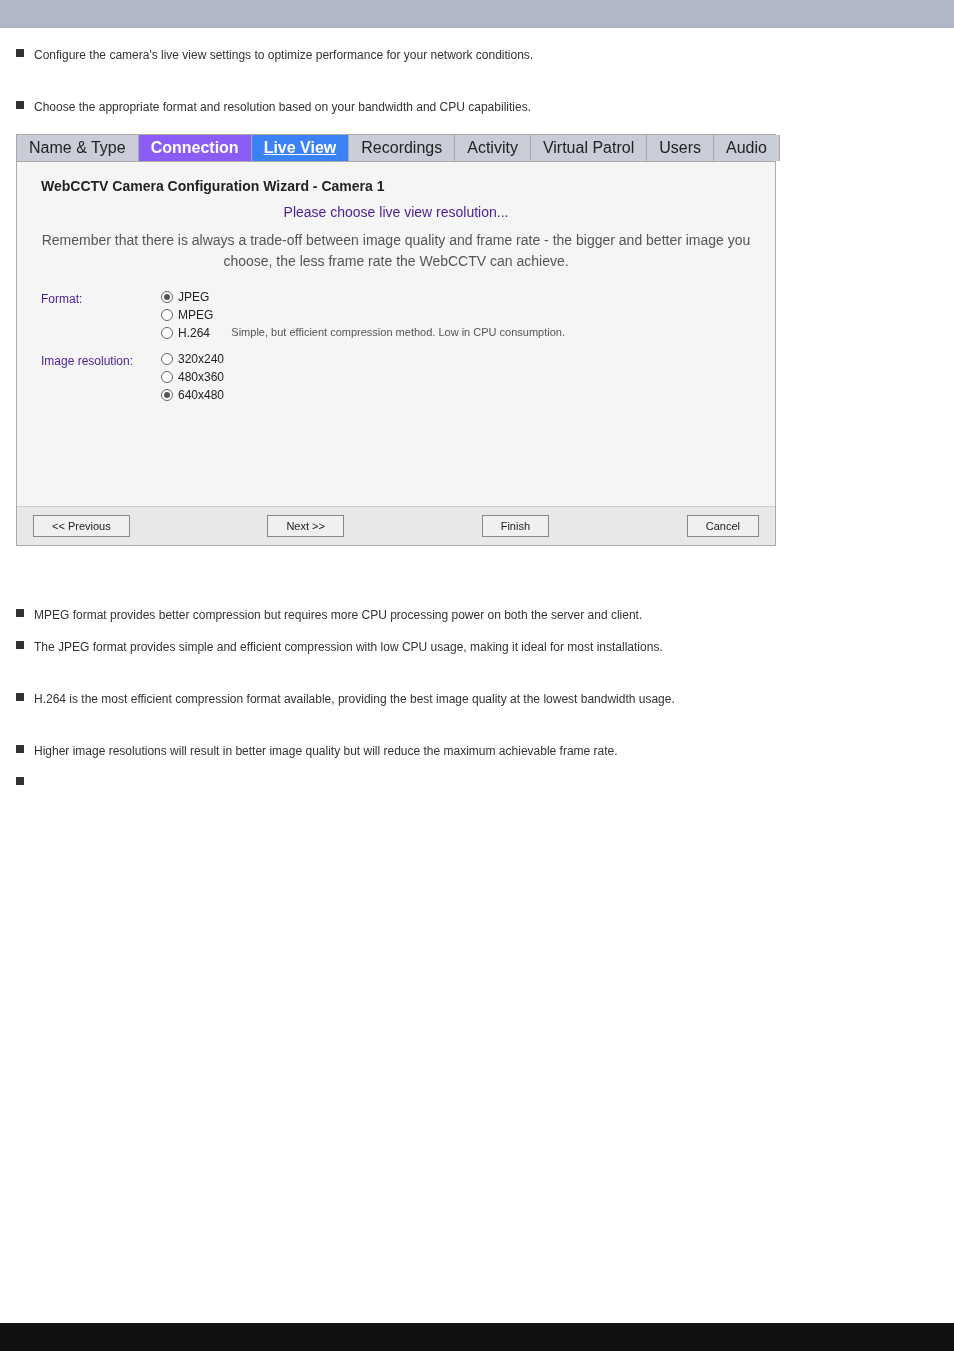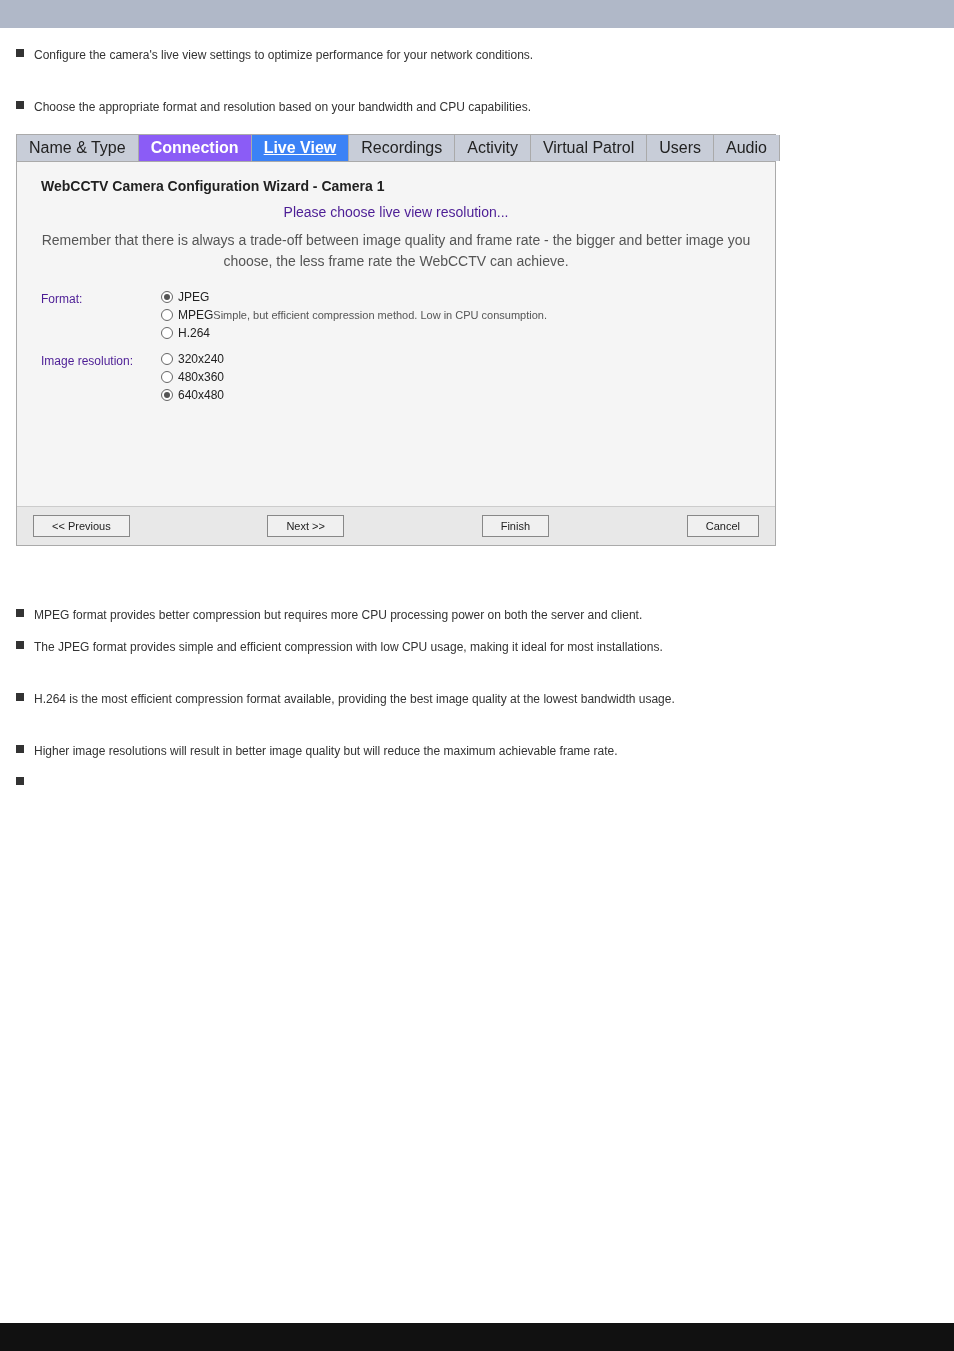--- a/index.html
+++ b/index.html
@@ -157,21 +157,22 @@
     .format-desc {
       font-size: 11px;
       color: #555;
       margin-top: 2px;
       max-width: 360px;
       line-height: 1.4;
     }
 
     .form-row-inline {
       display: flex;
-      align-items: center;
+      align-items: flex-end;
+      gap: 18px;
     }
 
     
     .wizard-footer {
       border-top: 1px solid #ccc;
       background: #e8e8e8;
       padding: 8px 16px;
       display: flex;
       gap: 12px;
       align-items: flex-end;

